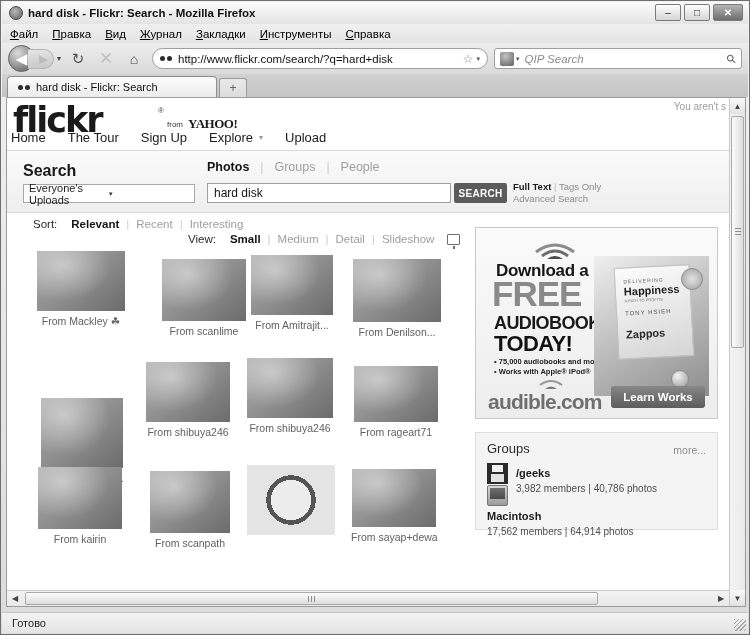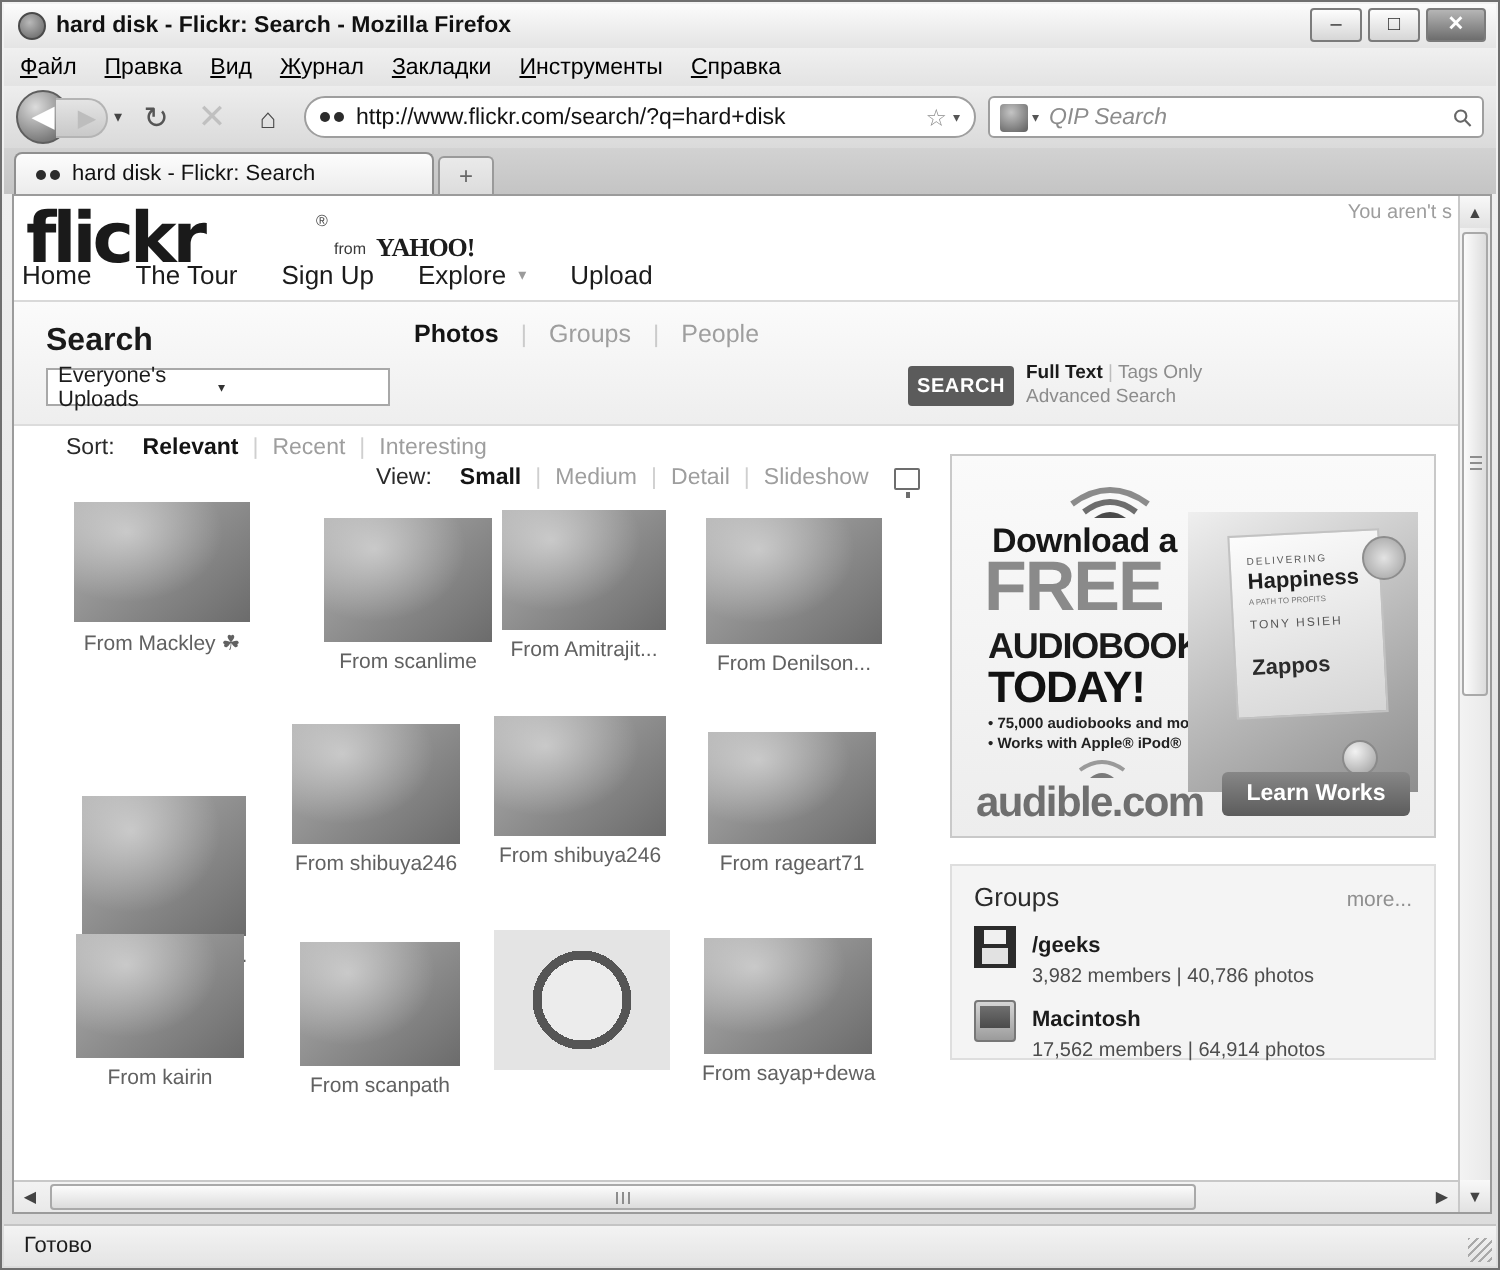--- a/index.html
+++ b/index.html
@@ -417,21 +417,21 @@
     font-size: 13px; color: #2c2c2c;
   }
   .gr-more {
     position: absolute; right: 11px; top: 11px;
     font-size: 10.5px; color: #8f8f8f; text-decoration: none;
   }
   .gr-item {
     position: absolute; left: 11px; display: flex; align-items: flex-start;
   }
   .gr-item.i0 { top: 30px; }
-  .gr-item.i1 { top: 67px; }
+  .gr-item.i1 { top: 52px; flex-direction: column; }
   .gr-ico {
     width: 21px; height: 21px; margin-right: 8px; flex: none;
     position: relative;
   }
   .gr-ico.floppy { background: #2b2b2b; }
   .gr-ico.floppy::before {
     content: ""; position: absolute; left: 5px; top: 2px;
     width: 11px; height: 7px; background: #f0f0f0;
   }
   .gr-ico.floppy::after {
@@ -602,20 +602,21 @@
             <span>Everyone's Uploads</span>
             <span class="ar">▾</span>
           </div>
           <div class="sp-tabs">
             <a href="#" class="active">Photos</a>
             <span class="sep">|</span>
             <a href="#">Groups</a>
             <span class="sep">|</span>
             <a href="#">People</a>
           </div>
+          <div class="sp-input">hard disk</div>
           <div class="sp-btn">SEARCH</div>
           <div class="sp-links">
             <span class="ft">Full Text</span>
             <span class="pipe">|</span>
             <span class="to">Tags Only</span>
             <span class="adv">Advanced Search</span>
           </div>
         </div>
 
         <div class="fl-body">

